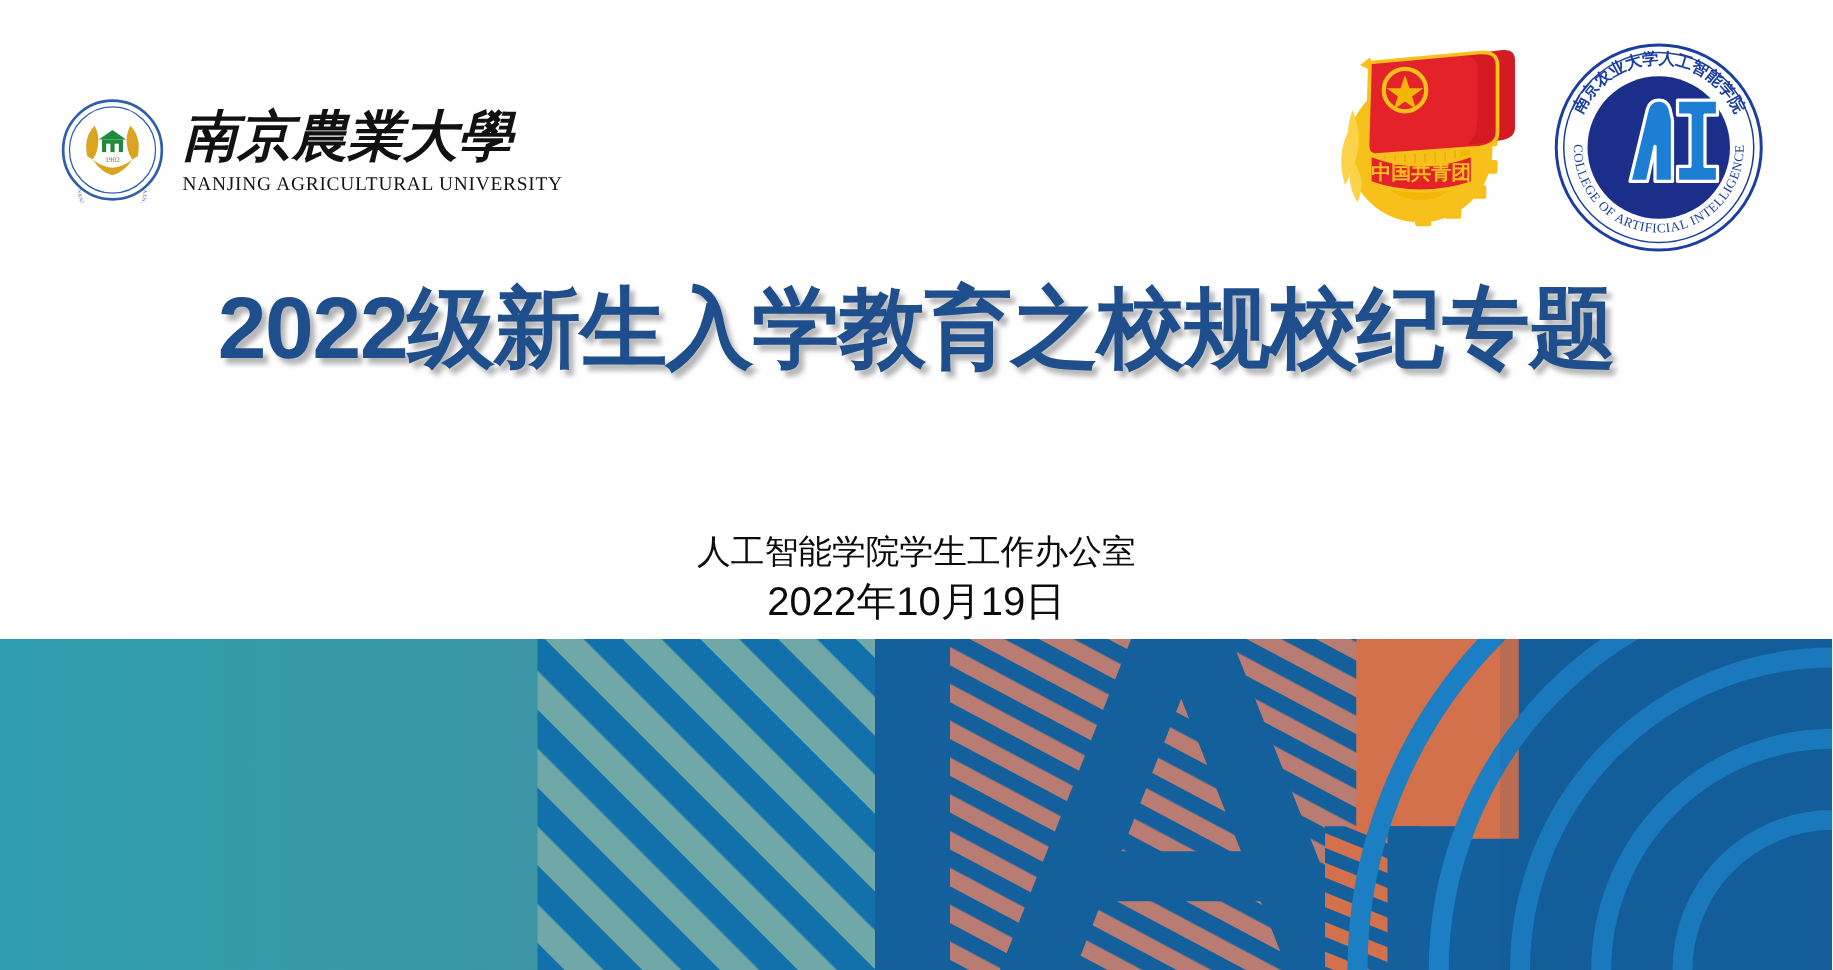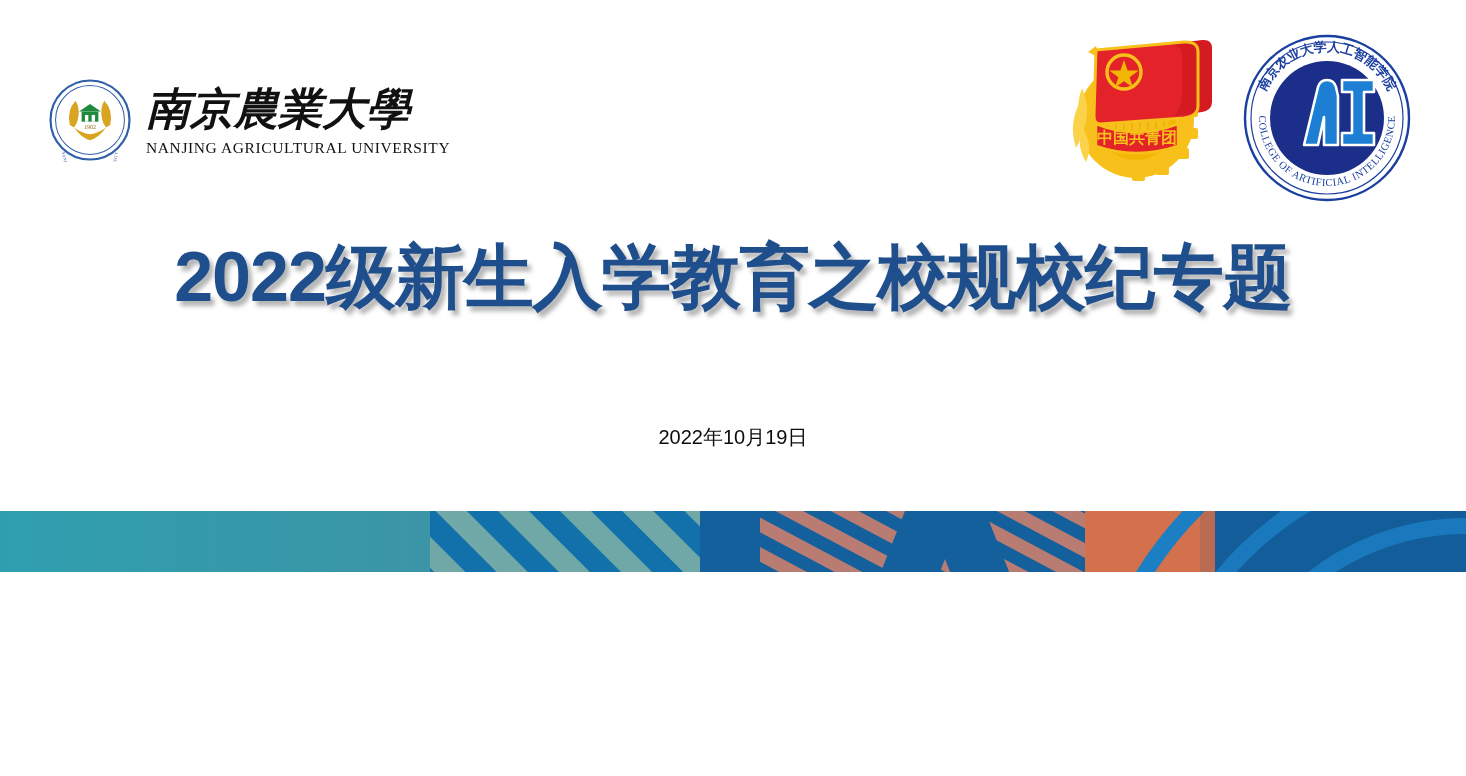--- a/index.html
+++ b/index.html
@@ -6,21 +6,21 @@
     margin: 0;
     padding: 0;
     background: #ffffff;
   }
   body {
     font-family: "Liberation Sans", sans-serif;
   }
   #slide {
     position: relative;
     width: 1466px;
-    height: 572px;
+    height: 776px;
     background: #ffffff;
     overflow: hidden;
   }
 
   
   #nau-logo-block {
     position: absolute;
     left: 48px;
     top: 78px;
     display: flex;
@@ -50,35 +50,34 @@
     left: 0;
     top: 216px;
     width: 1466px;
     text-align: center;
     font-size: 70px;
     font-weight: bold;
     color: #1F4E8C;
     letter-spacing: -1px;
     white-space: nowrap;
     text-shadow: 4px 5px 4px rgba(120,120,120,0.55);
-    margin-top: 15px;
   }
 
   
   #subtitle-block {
     position: absolute;
     left: 0;
     top: 424px;
     width: 1466px;
     text-align: center;
     color: #0c0c0c;
     line-height: 1.33;
   }
   #subtitle-org  { font-size: 27px; }
-  #subtitle-date { font-size: 20px; }
+  #subtitle-date { font-size: 32px; }
 
   
   #bottom-banner {
     position: absolute;
     left: 0;
     top: 511px;
     width: 1466px;
     height: 265px;
     overflow: hidden;
   }
@@ -196,20 +195,21 @@
     </text>
     <path id="aiArcBot" d="M89 85 m-68 0 a68 68 0 0 0 136 0" fill="none"></path>
     <text font-size="10.5" fill="#1B3FA0" font-family="Liberation Serif, serif" letter-spacing="0.5">
       <textPath href="#aiArcBot" startOffset="50%" text-anchor="middle">COLLEGE OF ARTIFICIAL INTELLIGENCE</textPath>
     </text>
   </svg>
 
   <div id="main-title">2022级新生入学教育之校规校纪专题</div>
 
   <div id="subtitle-block">
+    <div id="subtitle-org">人工智能学院学生工作办公室</div>
     <div id="subtitle-date">2022年10月19日</div>
   </div>
 
   <div id="bottom-banner">
     <svg id="banner-svg" viewBox="0 0 1466 265" preserveAspectRatio="none">
       <defs>
         <linearGradient id="tealGrad" x1="0" y1="0" x2="1" y2="0">
           <stop offset="0%" stop-color="#2F9FAF"></stop>
           <stop offset="100%" stop-color="#3E93A4"></stop>
         </linearGradient>

